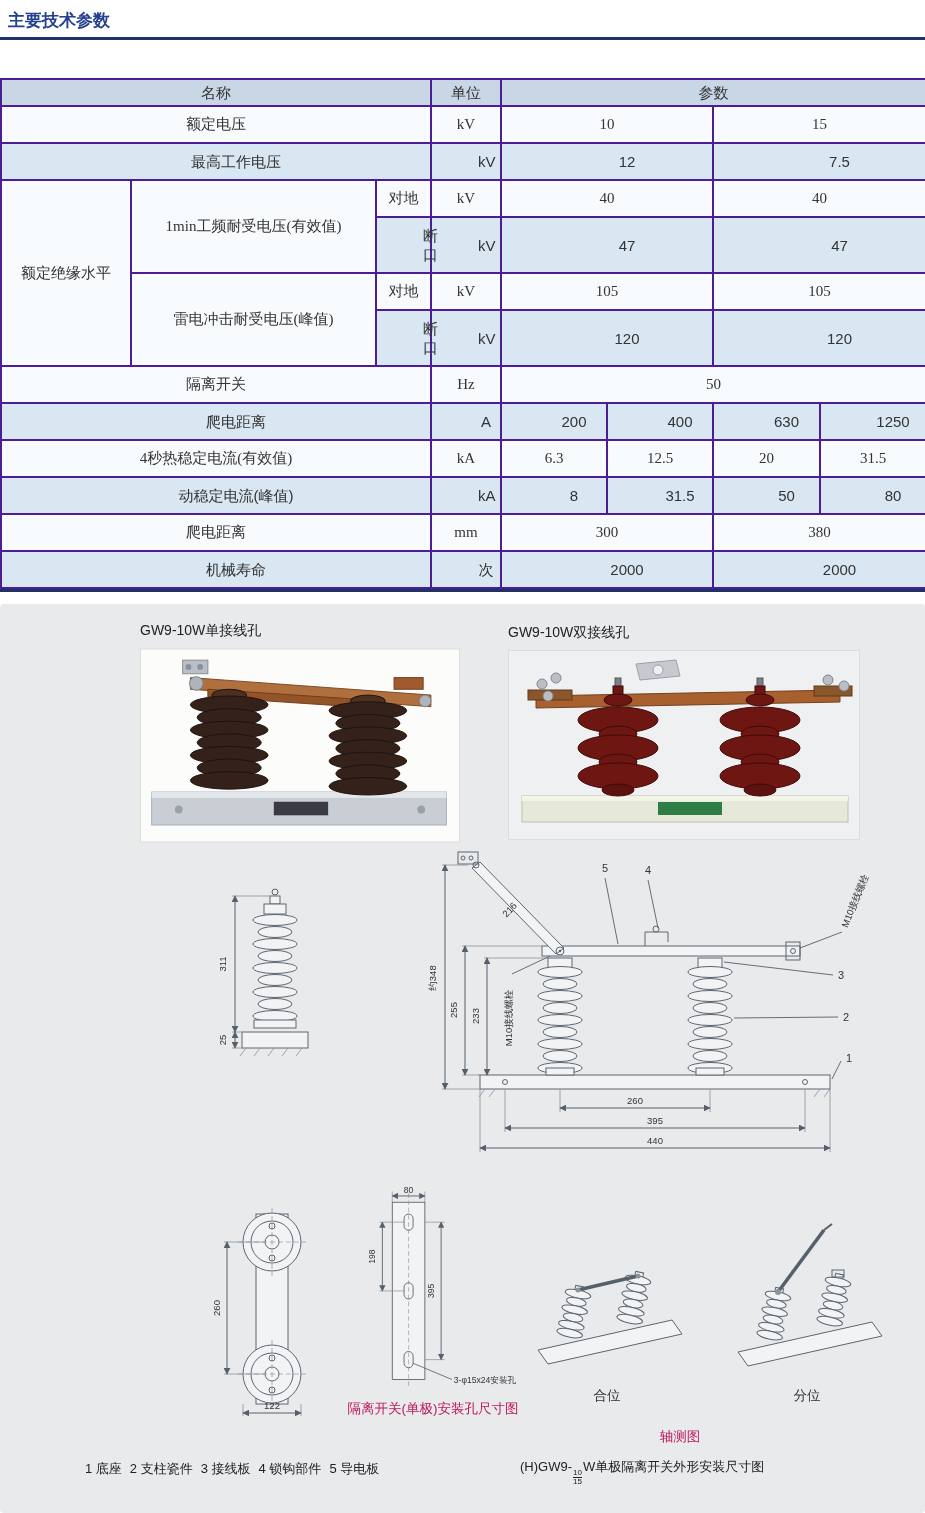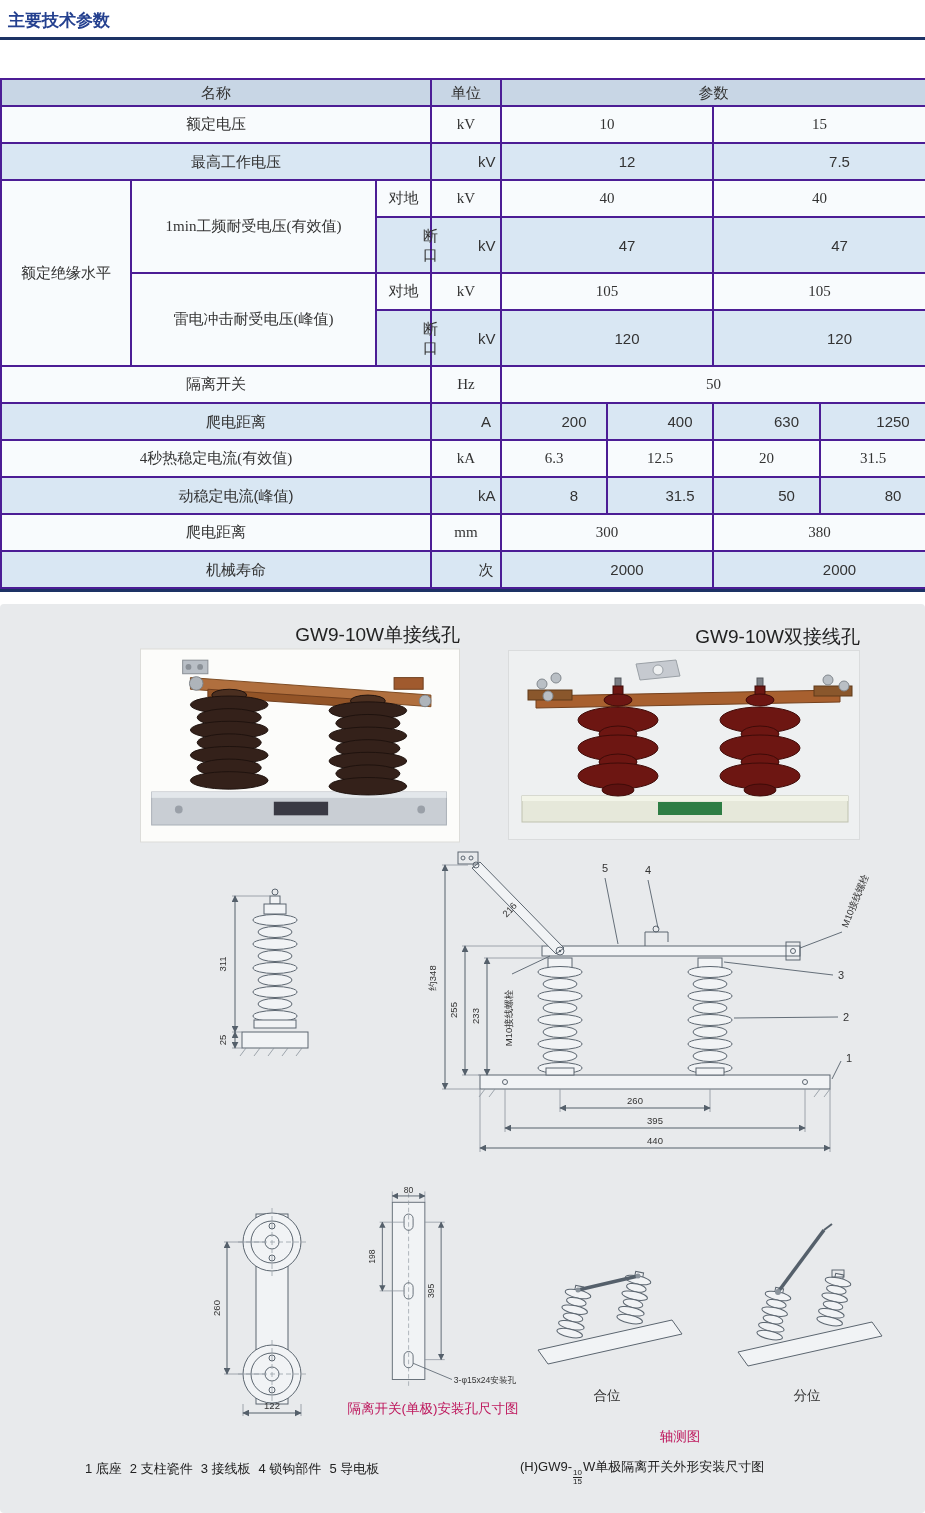--- a/index.html
+++ b/index.html
@@ -17,21 +17,21 @@
   table.params td{border:2px solid #4c1d95;padding:8px 6px;text-align:center;vertical-align:middle;line-height:19px;}
   tr.hd td{background:var(--header_bg);padding:3px 6px;}
   tr.rw td{background:var(--row_white);font-family:Liberation Serif, serif;}
   tr.rb td{background:var(--row_blue);padding-left:46px;}
   td.cl{text-align:left;padding-left:36px;}
   td.gc{padding-right:40px;}
   td.sl{text-align:left;padding-left:8px;}
   
   .panel{flex:1;background:var(--panel_bg);position:relative;margin-top:12px;border-radius:4px;}
   .abs{position:absolute;}
-  .photo-caption{font-size:19px;color:#222;text-align:right;}
+  .photo-caption{font-size:14px;color:#222;text-align:left;}
   .small-caption{font-size:13.5px;color:#be185d;text-align:center;}
   .legend{display:flex;column-gap:8px;font-size:13px;color:#222;white-space:nowrap;}
   .fig-caption{font-size:13px;color:#222;white-space:nowrap;}
   .frac{display:inline-flex;flex-direction:column;align-items:center;font-size:8px;line-height:1.05;vertical-align:-4px;margin:0 1px;}
   .frac .bar{display:block;height:1px;width:100%;background:#222;}
   svg text{font-family:"Liberation Sans","DejaVu Sans",sans-serif;fill:#333;}
   .dim{stroke:#55606b;stroke-width:1;fill:none;}
   .ext{stroke:#8a939c;stroke-width:0.8;fill:none;}
   .ol{stroke:#5c6670;stroke-width:1;fill:#f1f3f5;}
   .oln{stroke:#5c6670;stroke-width:1;fill:none;}

